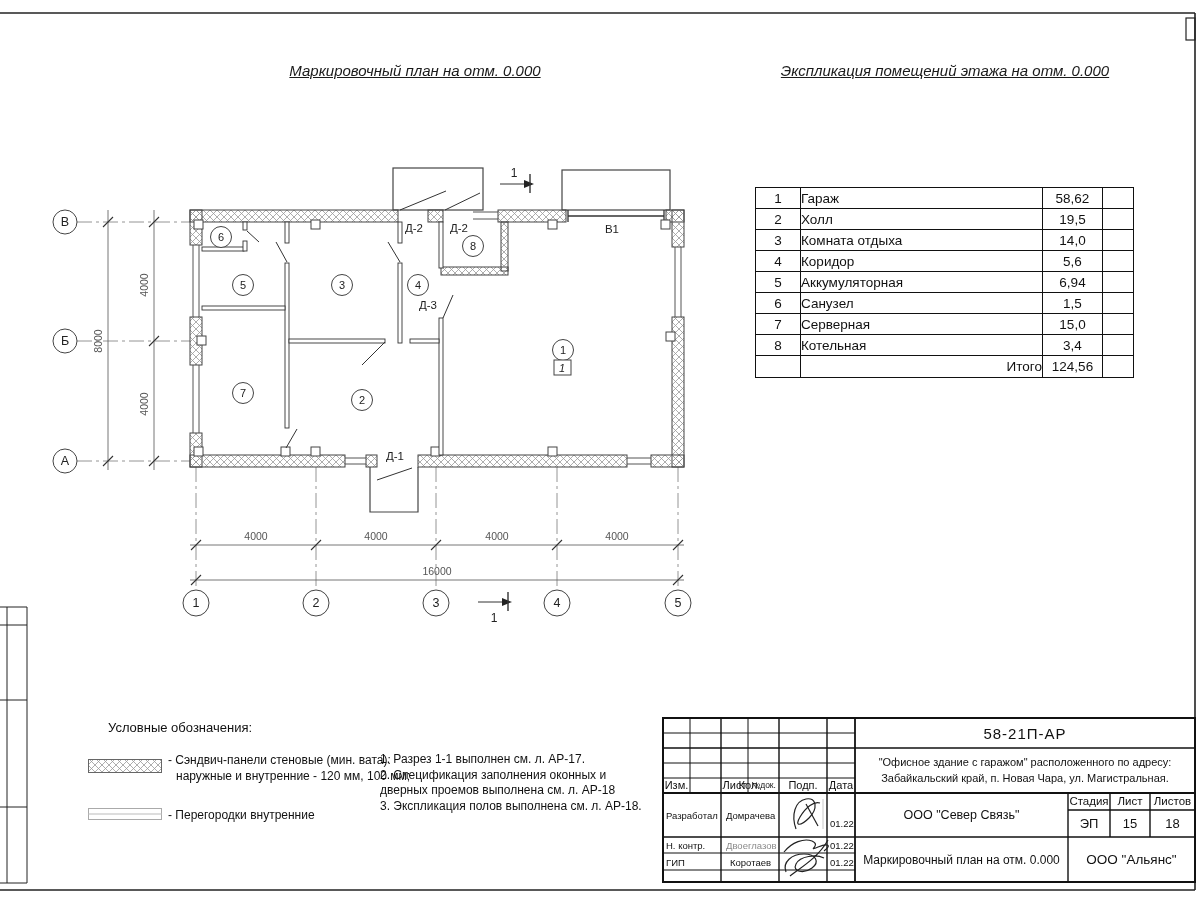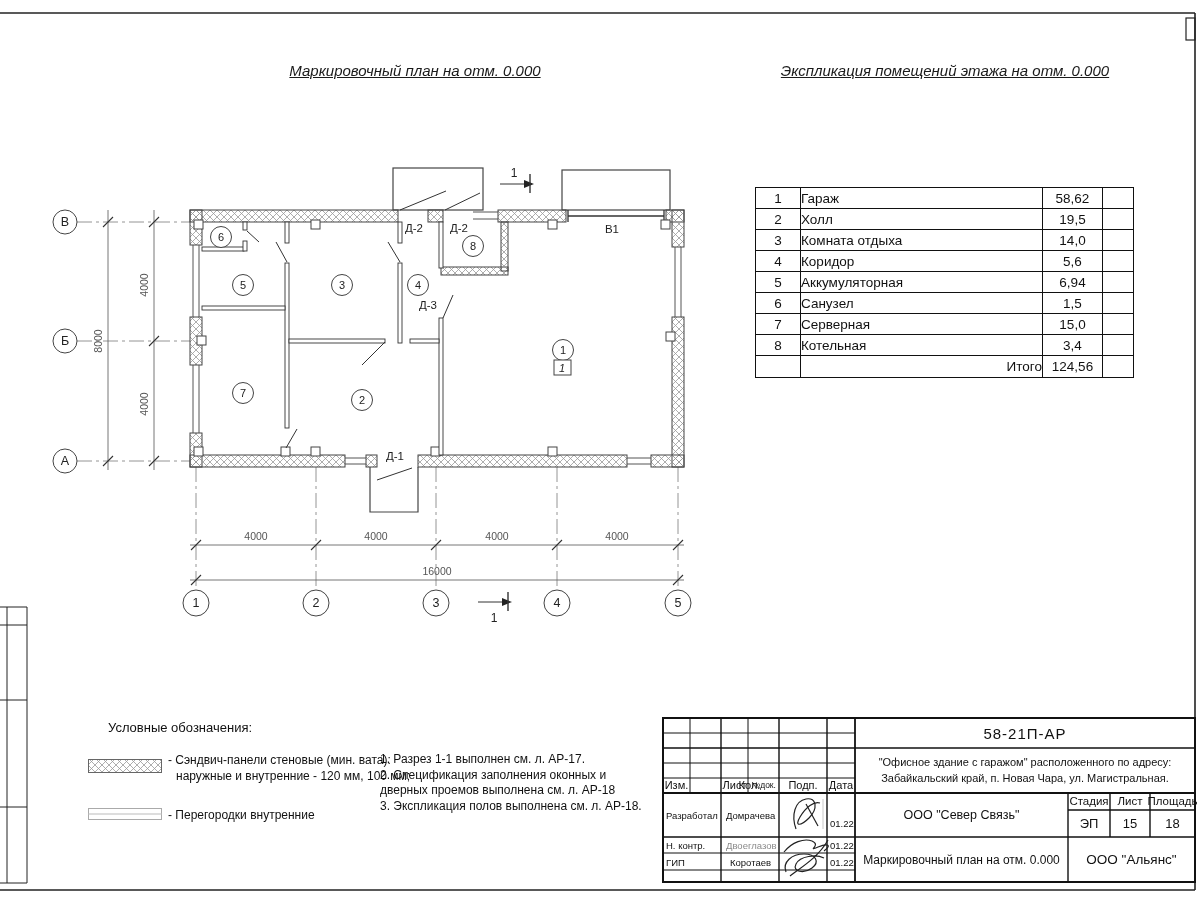--- a/index.html
+++ b/index.html
@@ -384,21 +384,21 @@
 
 <div class="abs ctr" style="left:858px;top:748px;width:334px;height:45px;font-size:11px;line-height:1.4;flex-direction:column;">
   <div>"Офисное здание с гаражом" расположенного по адресу:</div>
   <div>Забайкальский край, п. Новая Чара, ул. Магистральная.</div>
 </div>
 
 <div class="abs ctr" style="left:855px;top:793px;width:213px;height:44px;font-size:12.5px;">ООО "Север Связь"</div>
 
 <div class="abs ctr tb" style="left:1068px;top:793px;width:42px;height:17px;font-size:11.5px;">Стадия</div>
 <div class="abs ctr tb" style="left:1110px;top:793px;width:40px;height:17px;font-size:11.5px;">Лист</div>
-<div class="abs ctr tb" style="left:1150px;top:793px;width:45px;height:17px;font-size:11.5px;">Площадь</div>
+<div class="abs ctr tb" style="left:1150px;top:793px;width:45px;height:17px;font-size:11.5px;">Листов</div>
 <div class="abs ctr" style="left:1068px;top:810px;width:42px;height:27px;font-size:13px;">ЭП</div>
 <div class="abs ctr" style="left:1110px;top:810px;width:40px;height:27px;font-size:13px;">15</div>
 <div class="abs ctr" style="left:1150px;top:810px;width:45px;height:27px;font-size:13px;">18</div>
 
 <div class="abs ctr" style="left:855px;top:837px;width:213px;height:45px;font-size:12px;">Маркировочный план на отм. 0.000</div>
 <div class="abs ctr" style="left:1068px;top:837px;width:127px;height:45px;font-size:13.5px;">ООО "Альянс"</div>
 
 <div class="abs ctr tb" style="left:663px;top:778px;width:27px;height:15px;">Изм.</div>
 <div class="abs ctr tb" style="left:690px;top:778px;width:31px;height:15px;padding-left:44px;">Кол.</div>
 <div class="abs ctr tb" style="left:721px;top:778px;width:27px;height:15px;">Лист</div>

